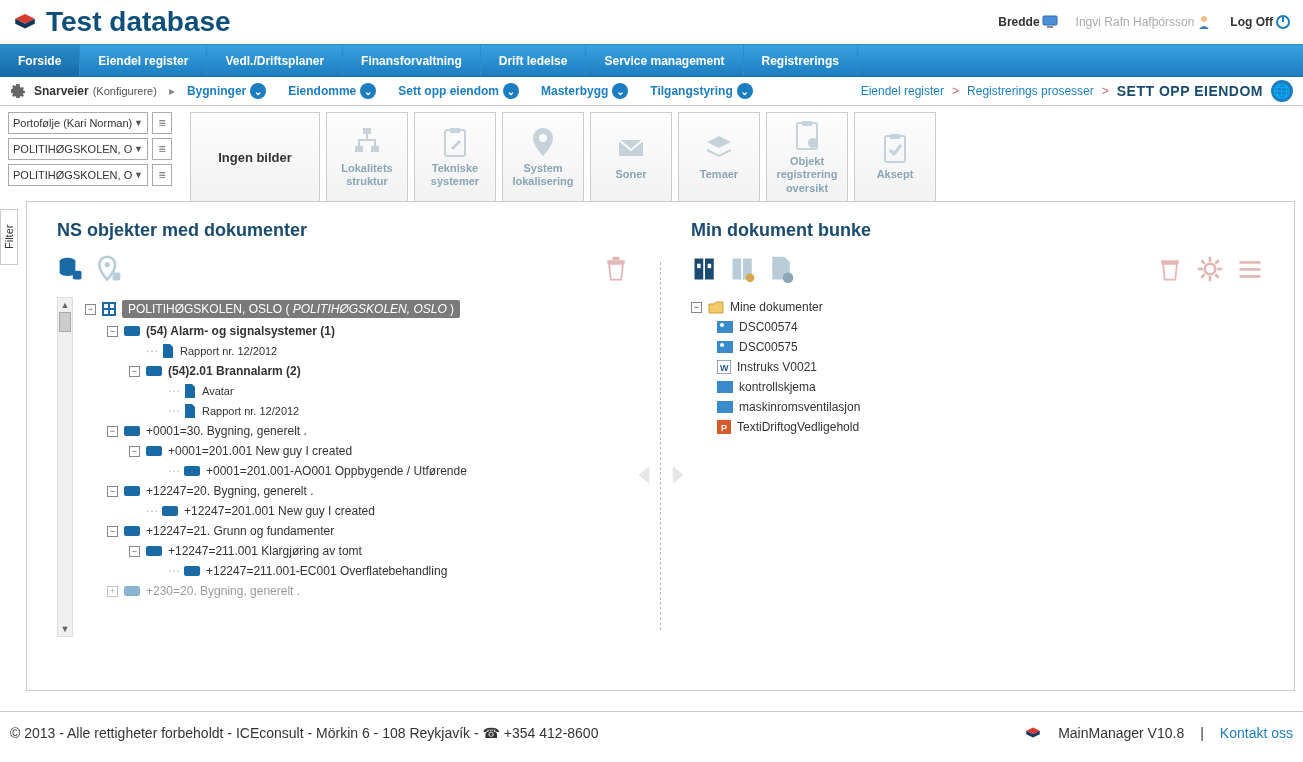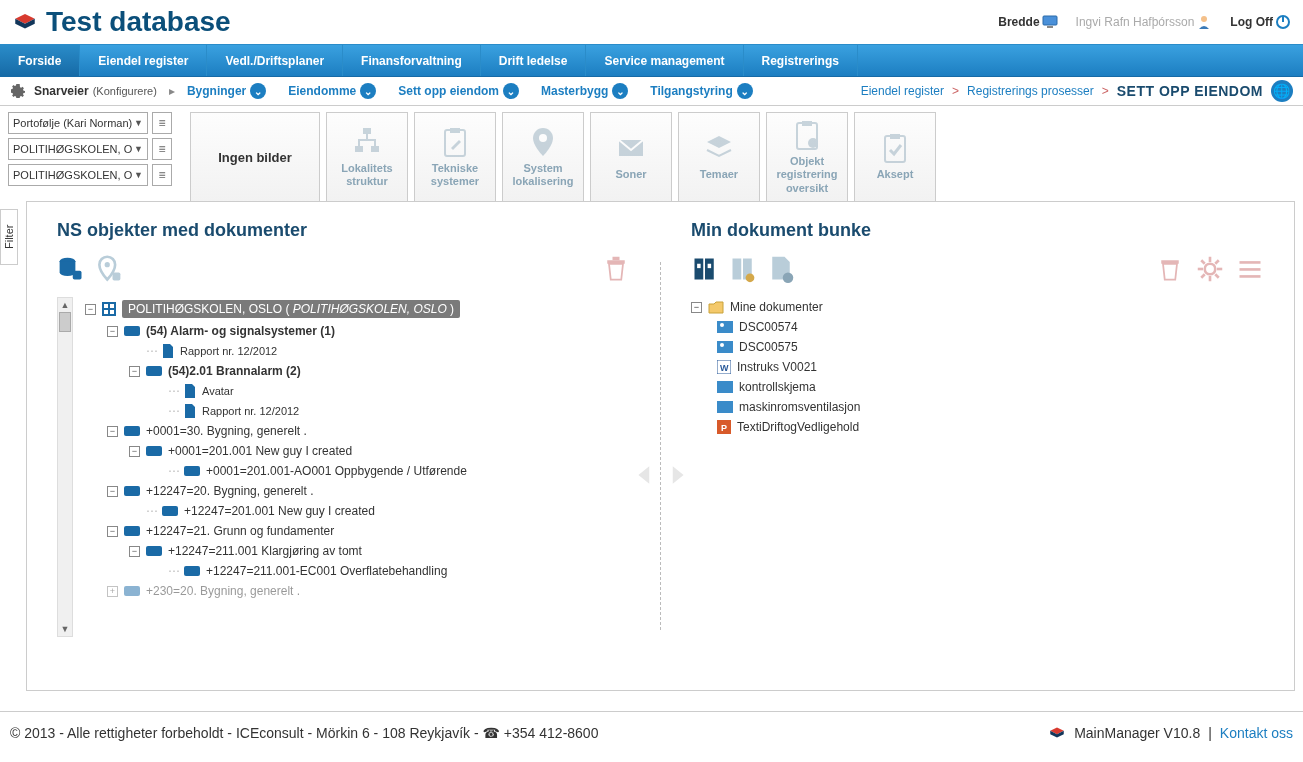--- a/index.html
+++ b/index.html
@@ -63,21 +63,21 @@
 .tree .indent3 { padding-left:66px;}
 .tree .root-lbl { background:#7a7a7a; color:#fff; padding:2px 6px; border-radius:2px;}
 .tree .root-lbl .ital { font-style:italic;}
 .tree .bold { font-weight:bold;}
 .transfer-arrows { position:absolute; left:50%; top:56%; transform:translate(-50%,-50%); display:flex; gap:4px; color:#ddd;}
 .transfer-arrows svg { width:26px; height:26px;}
 .tree2 { font-size:12px; }
 .tree2 .node { display:flex; align-items:center; gap:6px; padding:3px 0; cursor:pointer;}
 .tree2 .indent1 { padding-left:26px;}
 .footer { border-top:1px solid #ccc; margin-top:20px; padding:12px 10px; display:flex; align-items:center; font-size:14px; color:#333;}
-.footer .right { margin-left:auto; display:flex; align-items:center; gap:8px;}
+.footer .right { margin-left:auto; display:flex; align-items:center; gap:16px;}
 .footer .right a { color:#1c7ec1; text-decoration:none;}
 svg { display:block; }
 </style>
 </head>
 <body>
 
 <div class="header">
   <svg class="logo" viewBox="0 0 32 32">
       <path d="M4 12 L16 6 L28 12 L16 18 Z" fill="#d83a2f"></path>
       <path d="M4 12 L16 18 L28 12 L28 18 L16 24 L4 18 Z" fill="#12365a"></path>

